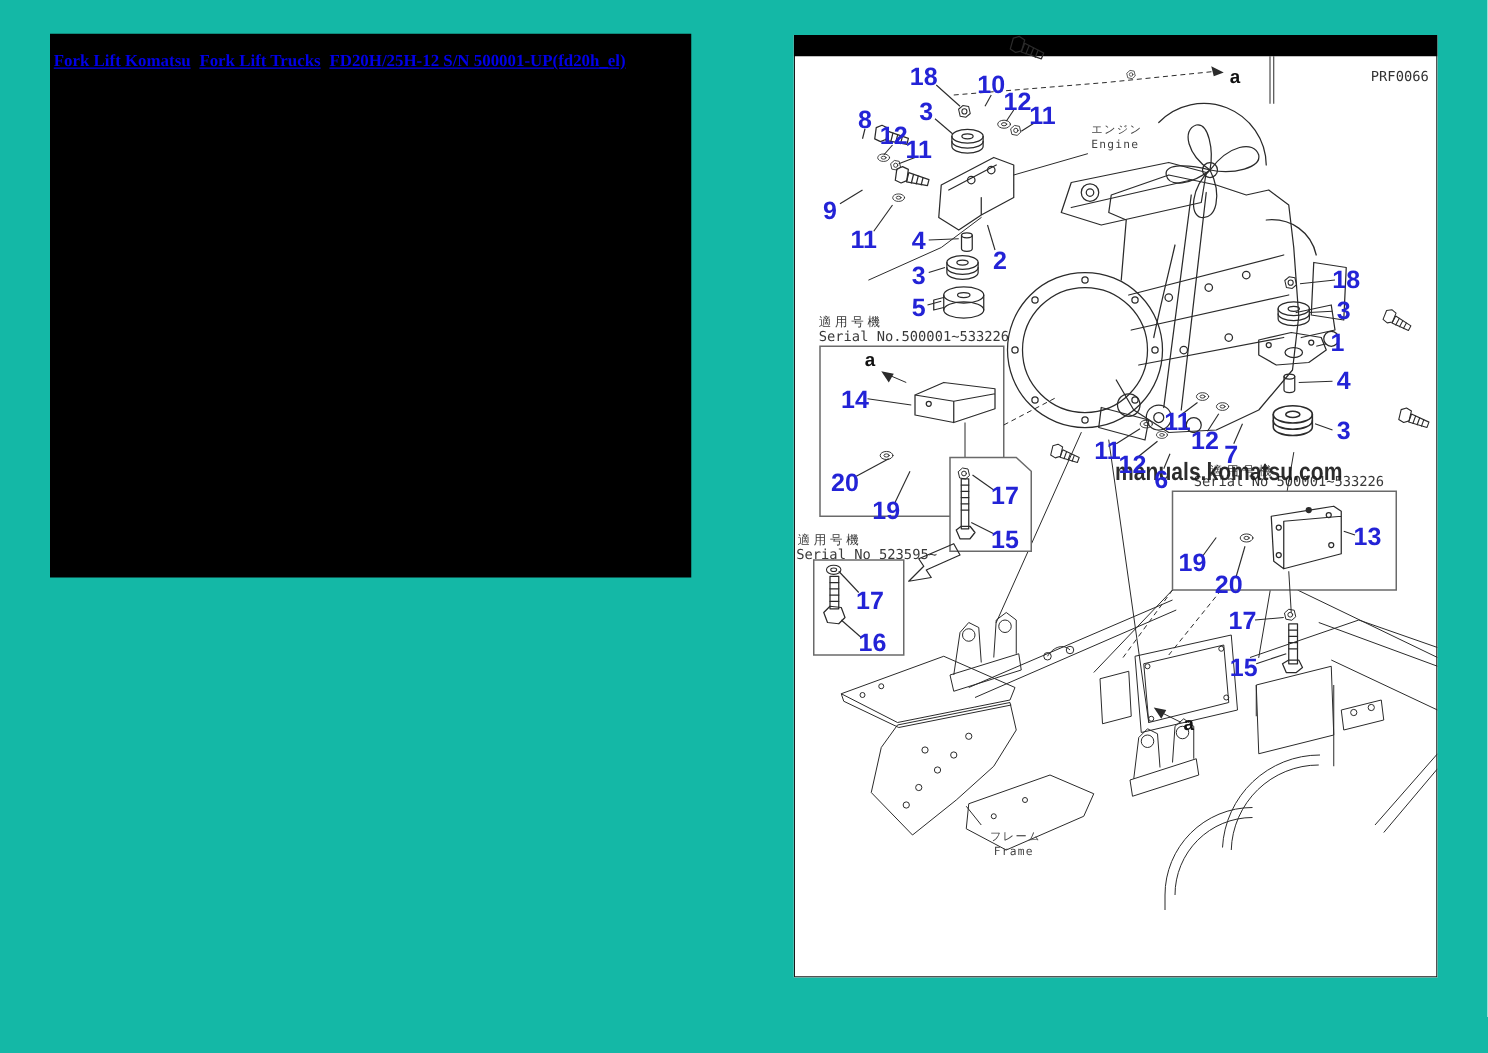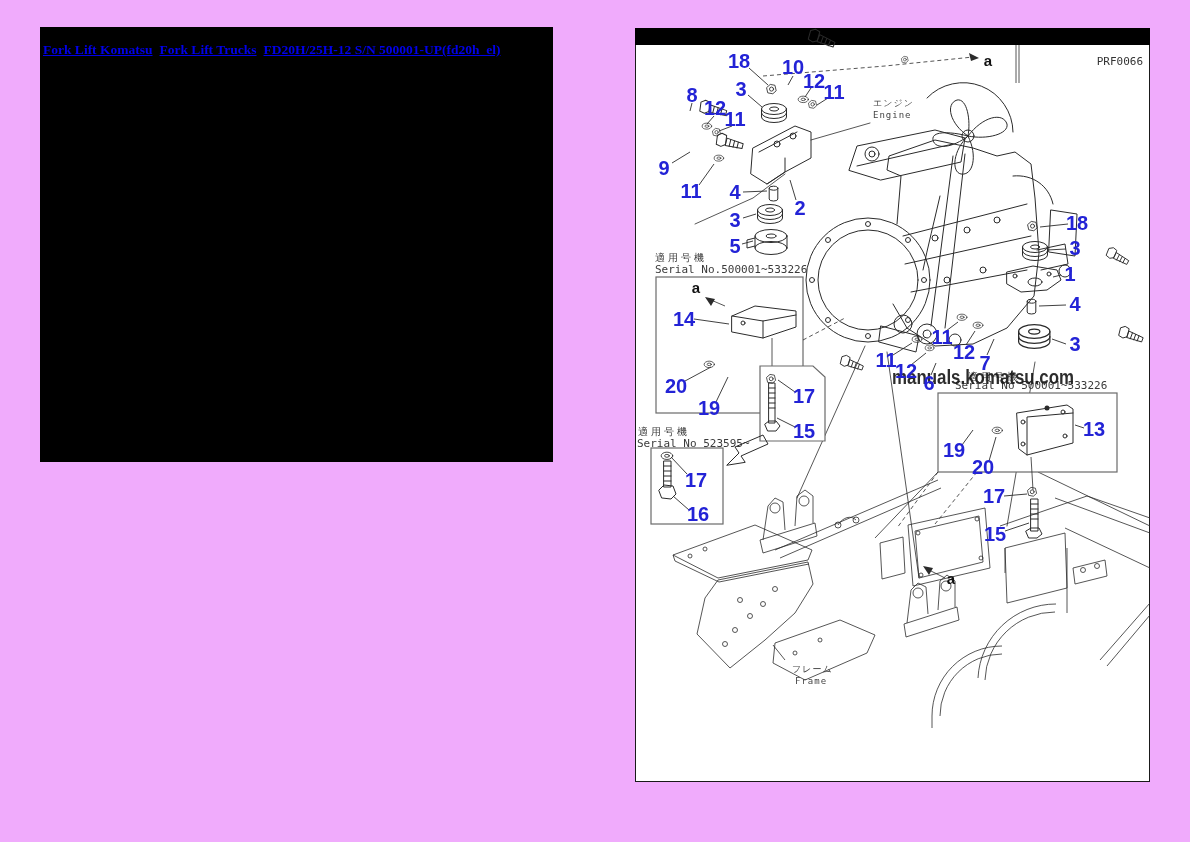--- a/index.html
+++ b/index.html
@@ -1,16 +1,16 @@
 <!DOCTYPE html>
 <html style="--link: #0100e8; --callout: #2323d6; --line: #2b2b2b;"><head>
 <meta charset="utf-8">
 <style>
   html,body{margin:0;padding:0;background:#fff;}
-  .page{position:relative;width:1190px;height:842px;background:#f0abfc;overflow:hidden;
+  .page{position:relative;width:1190px;height:842px;background:#14b8a6;overflow:hidden;
         font-family:"Liberation Sans",sans-serif;}
   .black-panel{position:absolute;left:40px;top:27px;width:513px;height:435px;background:#000;}
   .crumbs{position:absolute;left:43px;top:40px;z-index:5;white-space:nowrap;}
   .crumbs a{font-family:"Liberation Serif",serif;font-weight:bold;font-size:13.5px;
             color:var(--link);text-decoration:underline;margin-right:7px;cursor:pointer;}
   .diagram{position:absolute;left:635px;top:28px;width:515px;height:754px;background:#fff;}
   svg{display:block;}
   .parts{stroke:#2b2b2b;stroke-width:1;fill:none;stroke-linejoin:round;stroke-linecap:round;}
   .thin{stroke:#2b2b2b;stroke-width:0.8;fill:none;stroke-linejoin:round;}
   .dash{stroke:#2b2b2b;stroke-width:0.8;fill:none;stroke-dasharray:4 3;}

